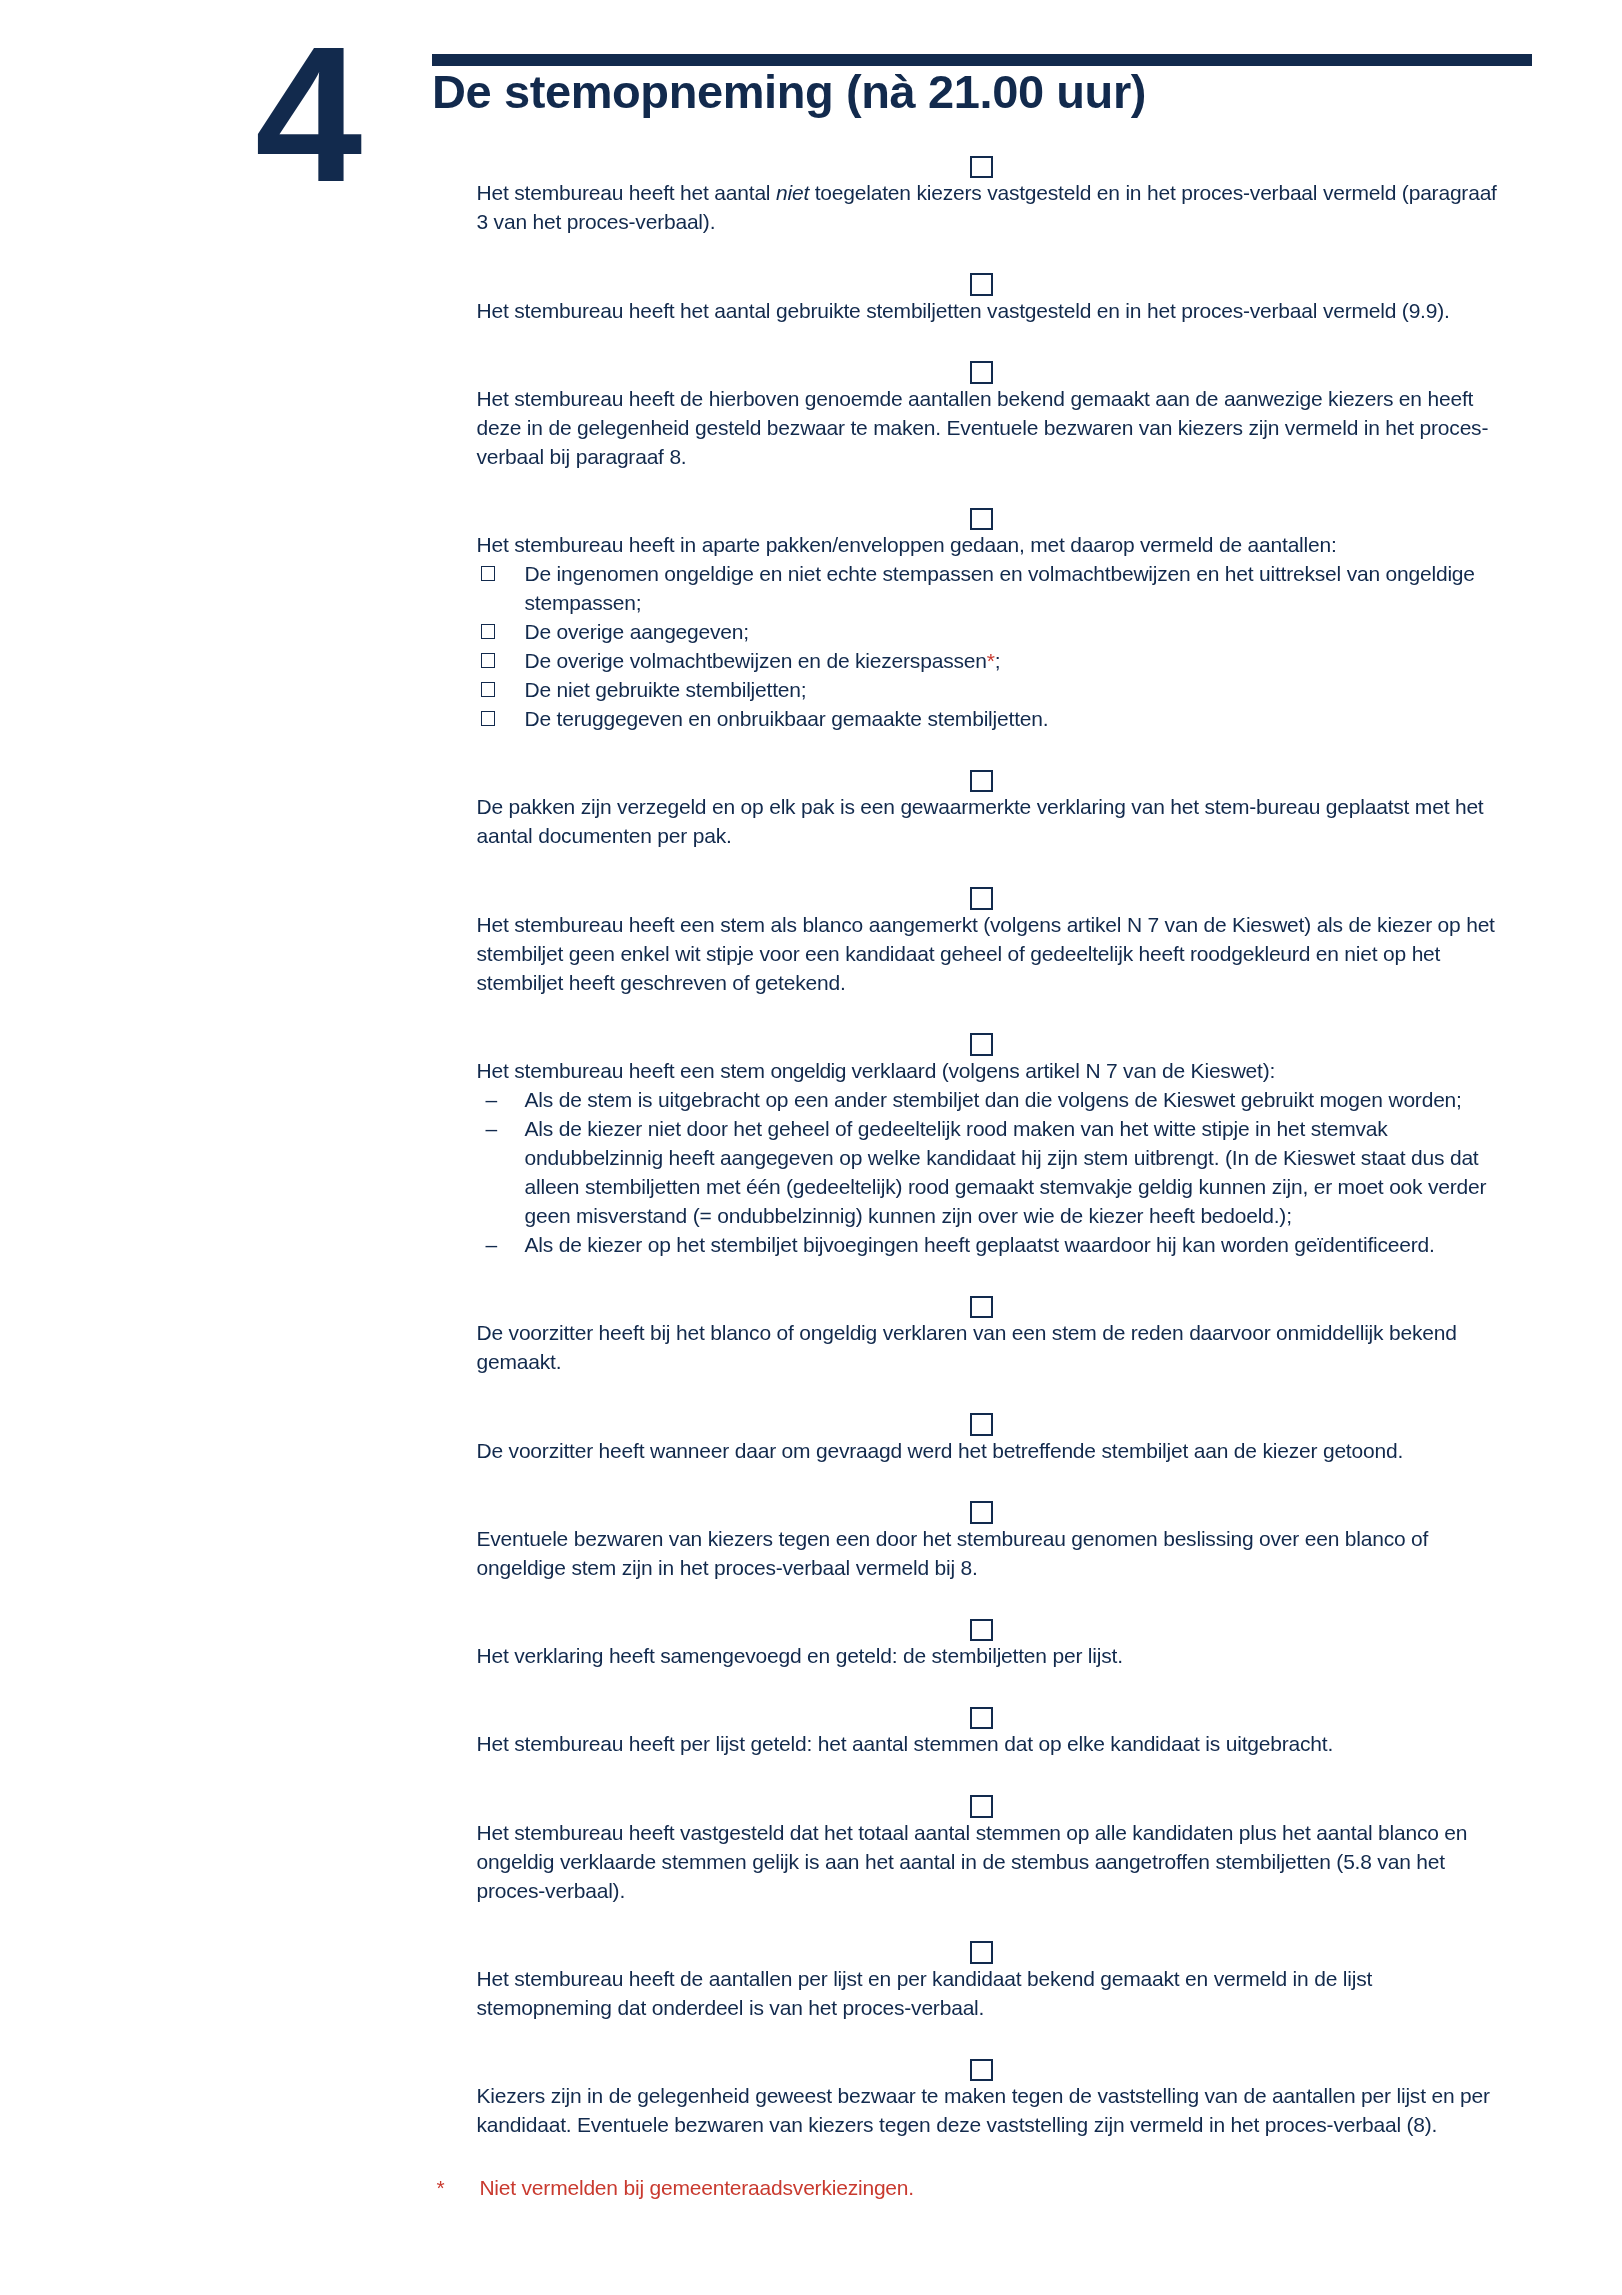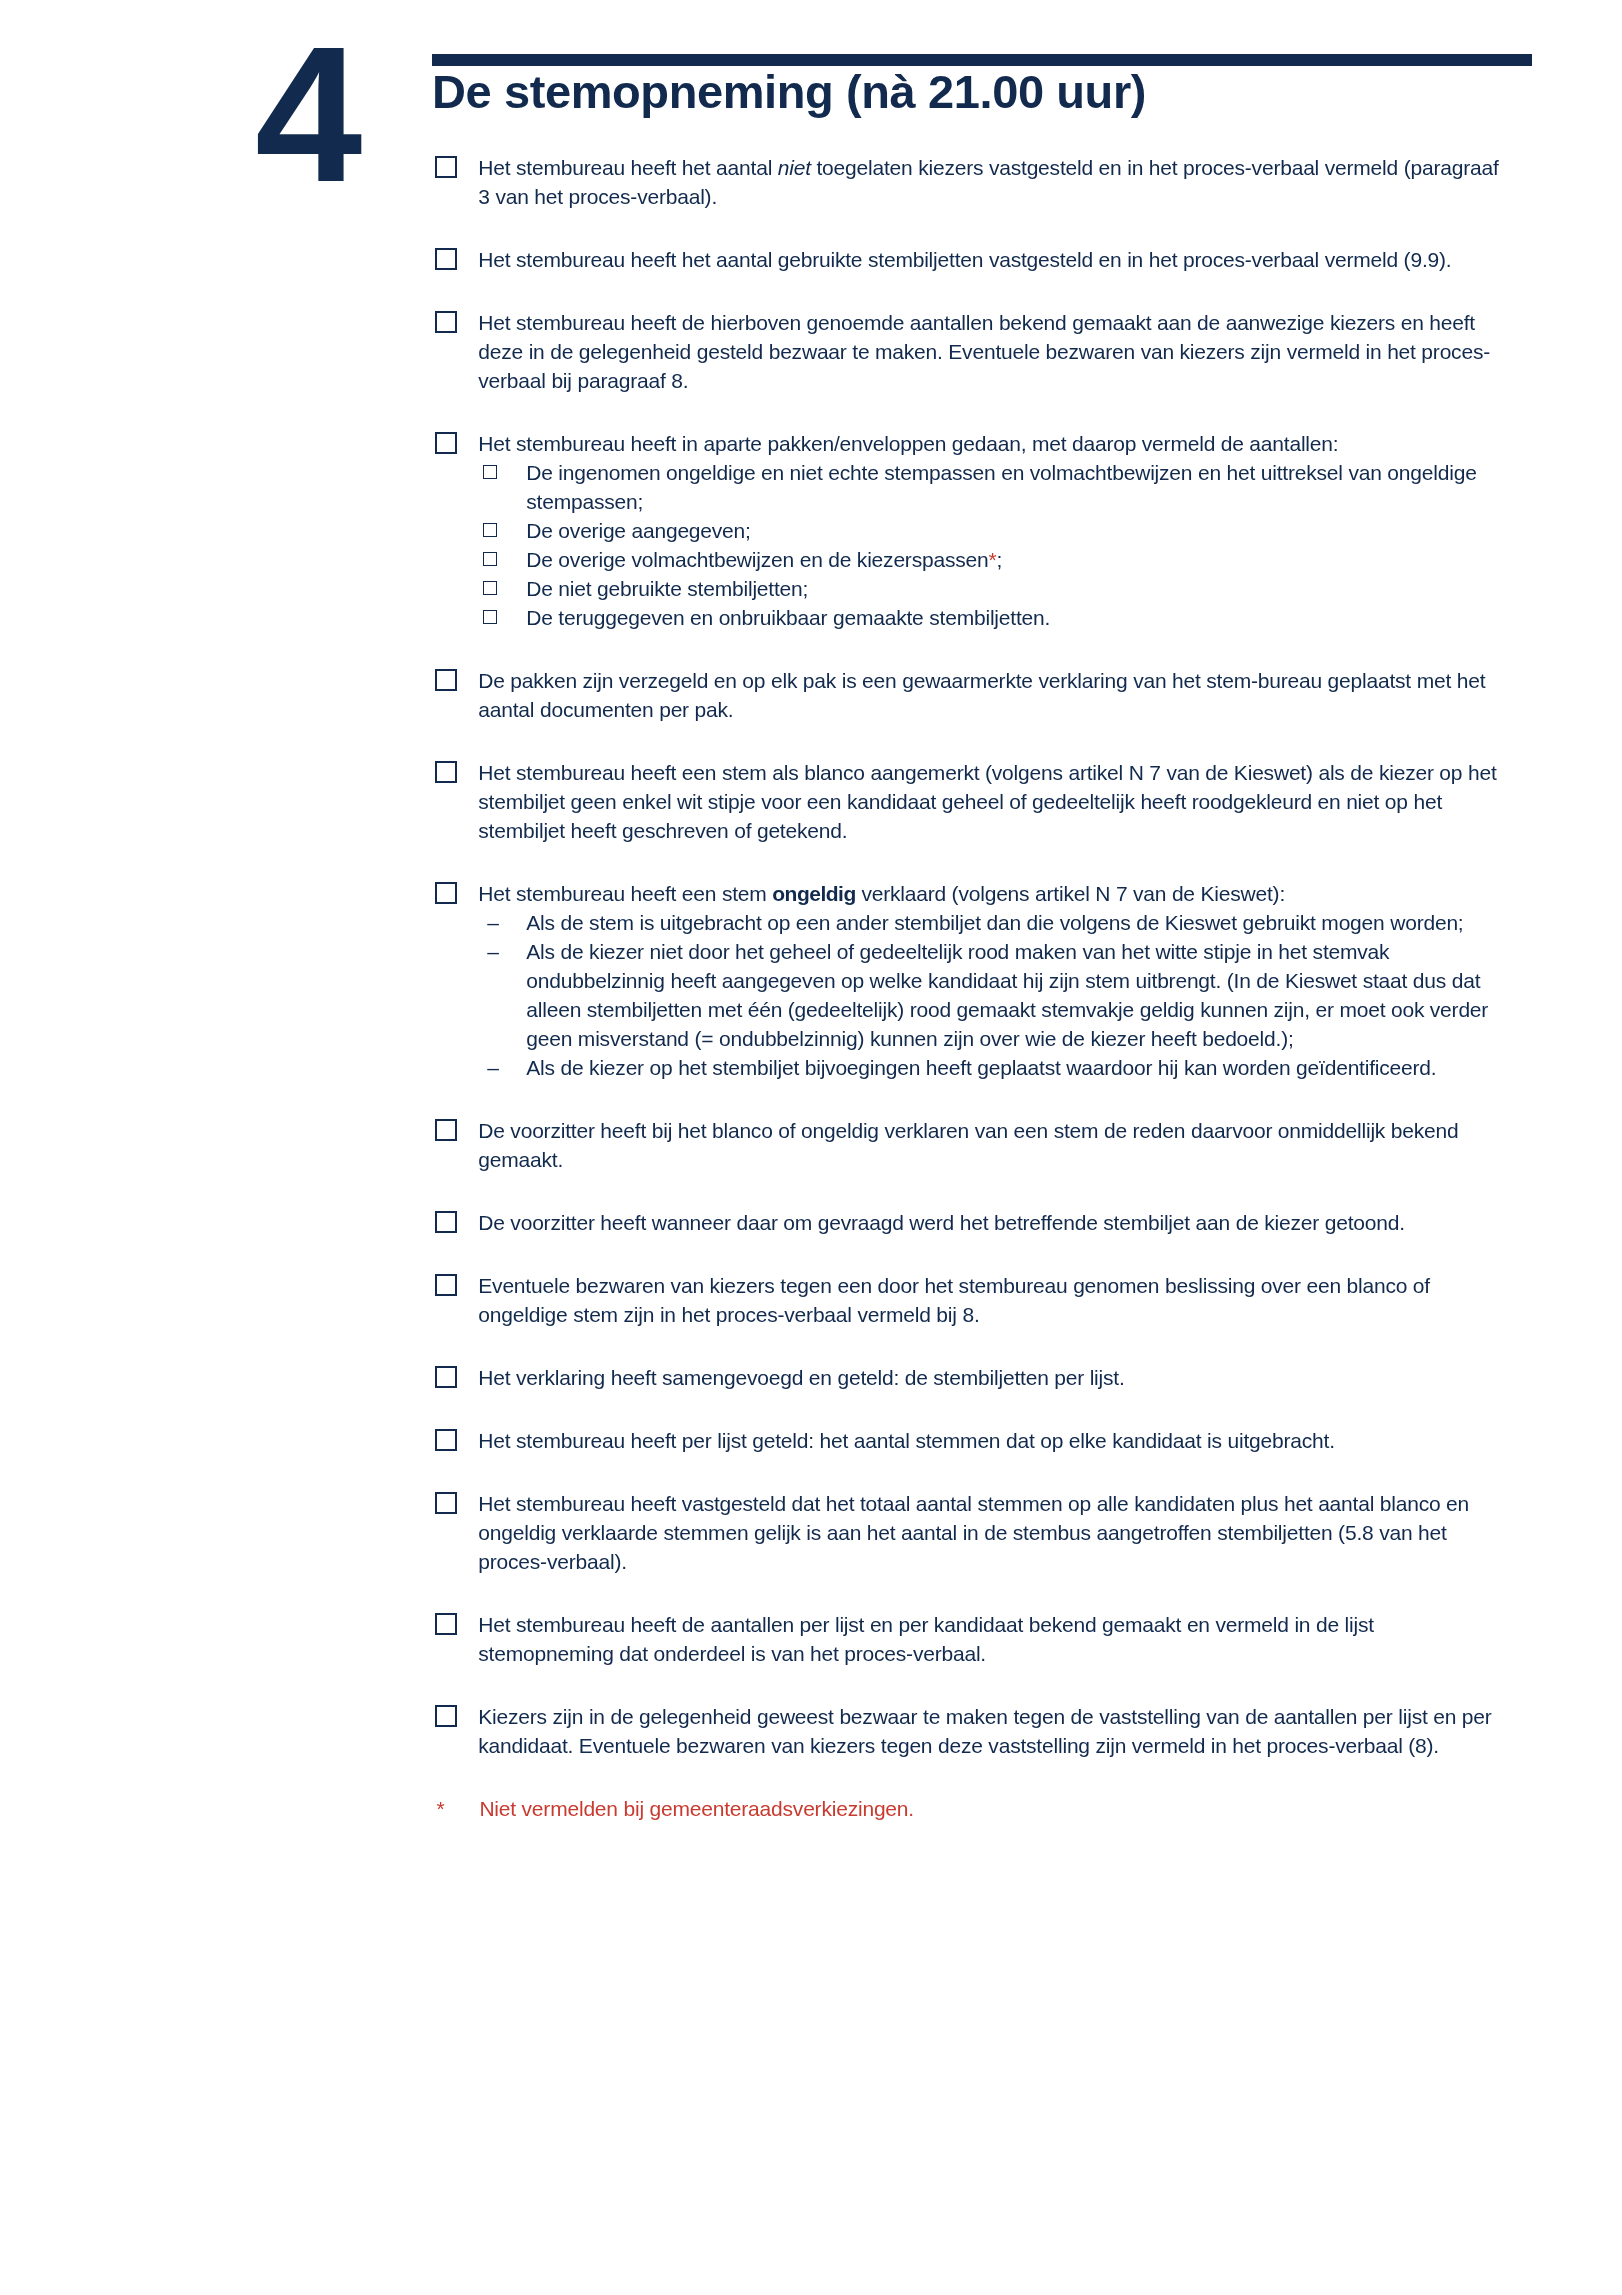--- a/index.html
+++ b/index.html
@@ -26,23 +26,23 @@
     position:absolute; left:432px; top:71px; width:1117px;
   }
   .title {
     margin:0 0 41px 0;
     font-size:47px; font-weight:bold; line-height:41px;
     letter-spacing:-0.4px;
     color:var(--navy,#122a4d);
   }
   .checklist { display:block; }
   .item {
-    display:flex; align-items:flex-start;
+    display:flex; align-items:center;
     margin:0 0 34px 0;
-    font-size:21px; line-height:29px; letter-spacing:-0.2px;
+    font-size:21px; line-height:29px; letter-spacing:-0.2px;flex-direction:column;
   }
   .checkbox {
     flex:none;
     width:18.6px; height:18.6px;
     border:2.7px solid var(--navy,#122a4d);
     margin:2.7px 21px 0 2.7px;
     background:#fff;
   }
   .item-text { width:1028px; }
   .sub-row { display:flex; align-items:flex-start; }
@@ -50,21 +50,21 @@
   .subbox {
     display:block;
     width:12.4px; height:12.4px;
     border:1.8px solid var(--navy,#122a4d);
     margin:7px 0 0 4.4px;
     background:#fff;
   }
   .dash { display:block; padding-left:8.9px; }
   .sub-text { flex:1; }
   .seg-i { font-style:italic; }
-  .seg-b { font-weight:bold; letter-spacing:-0.5px; }
+  .seg-b { font-weight:normal; letter-spacing:-0.5px; }
   .seg-r { color:var(--red,#c93a2f); }
   .footnote {
     display:flex; align-items:flex-start;
     margin-top:21px;
     font-size:21px; line-height:29px; letter-spacing:-0.2px;
     color:var(--red,#c93a2f);
   }
   .fn-marker { flex:none; width:43px; padding-left:4.4px; }
   .fn-text { flex:1; }
 </style>

